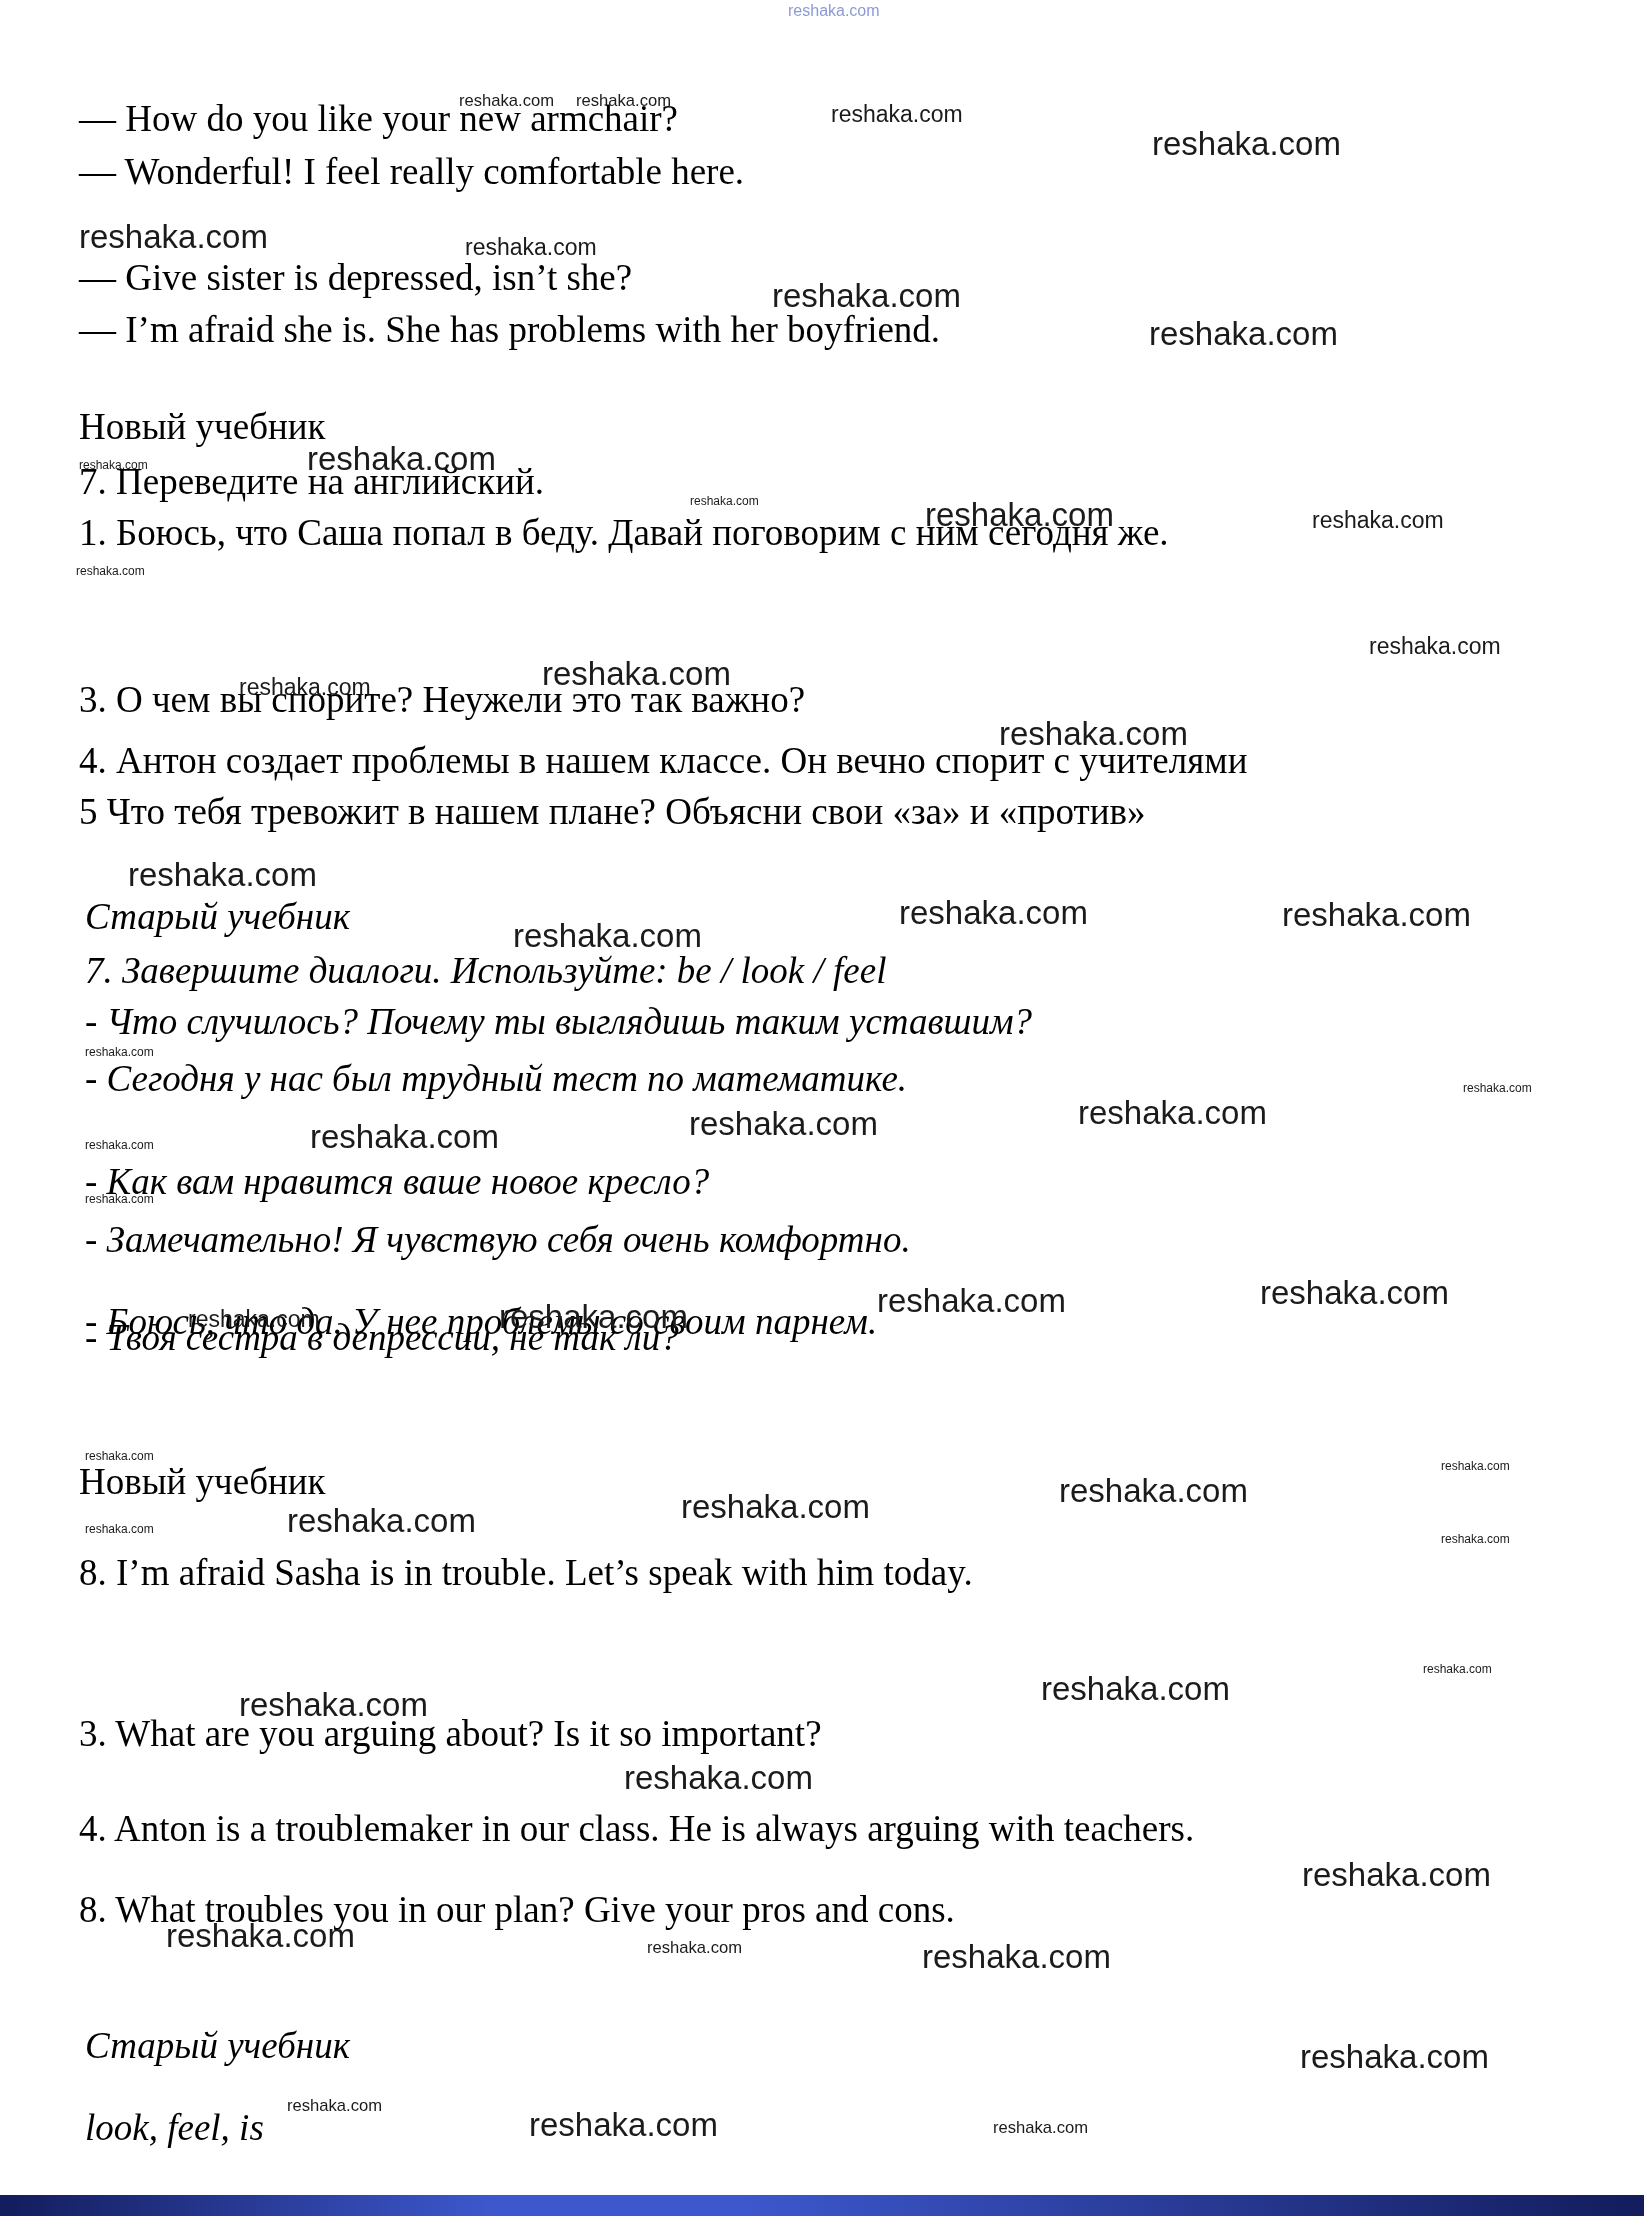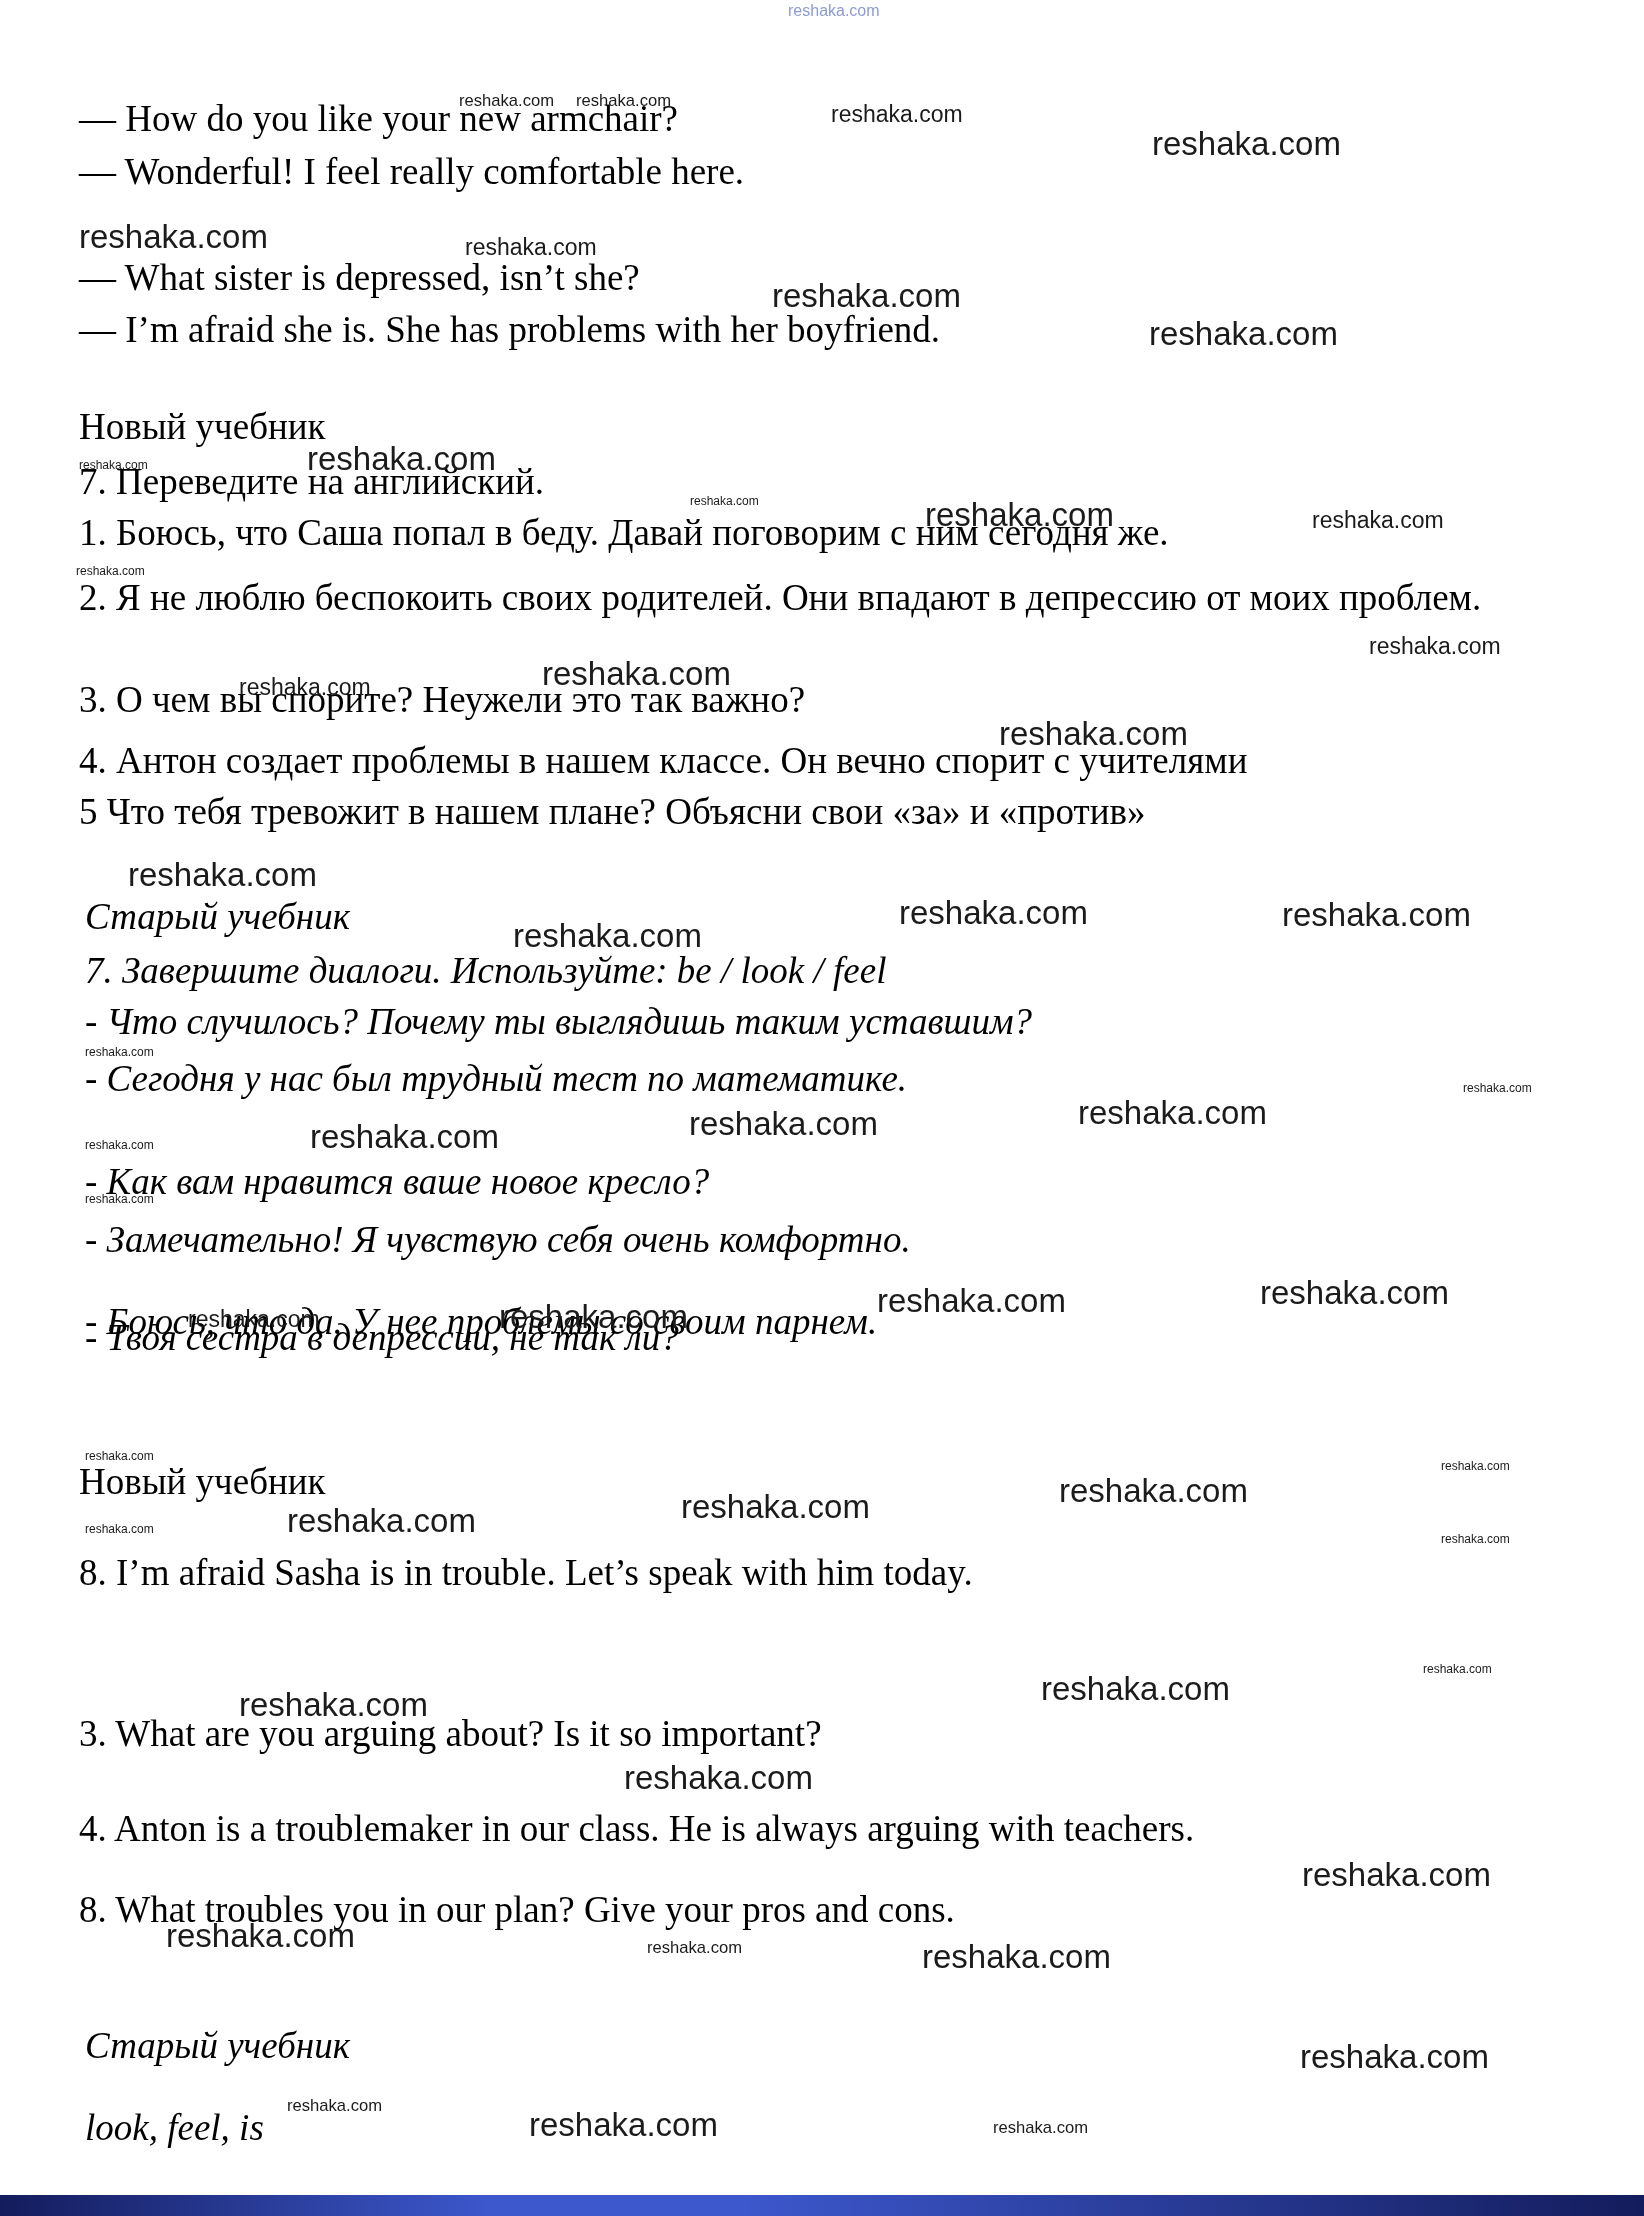--- a/index.html
+++ b/index.html
@@ -49,27 +49,26 @@
     z-index: 6;
   }
 </style>
 </head>
 <body>
 
 <div class="page">
 
   <div class="line" style="top:93px">— How do you like your new armchair?</div>
   <div class="line" style="top:146px">— Wonderful! I feel really comfortable here.</div>
-  <div class="line" style="top:252px">— What sister is depressed, isn’t she?</div>
+  <div class="line" style="top:252px">— Give sister is depressed, isn’t she?</div>
   <div class="line" style="top:304px">— I’m afraid she is. She has problems with her boyfriend.</div>
 
   <div class="line" style="top:401px">Новый учебник</div>
   <div class="line b" style="top:456px">7. Переведите на английский.</div>
   <div class="line" style="top:507px">1. Боюсь, что Саша попал в беду. Давай поговорим с ним сегодня же.</div>
-  <div class="line" style="top:572px">2. Я не люблю беспокоить своих родителей. Они впадают в депрессию от моих проблем.</div>
   <div class="line" style="top:674px">3. О чем вы спорите? Неужели это так важно?</div>
   <div class="line" style="top:735px">4. Антон создает проблемы в нашем классе. Он вечно спорит с учителями</div>
   <div class="line" style="top:786px">5 Что тебя тревожит в нашем плане? Объясни свои «за» и «против»</div>
 
   <div class="line i" style="top:891px">Старый учебник</div>
   <div class="line b i" style="top:945px">7. Завершите диалоги. Используйте: be / look / feel</div>
   <div class="line i" style="top:996px">- Что случилось? Почему ты выглядишь таким уставшим?</div>
   <div class="line i" style="top:1053px">- Сегодня у нас был трудный тест по математике.</div>
   <div class="line i" style="top:1156px">- Как вам нравится ваше новое кресло?</div>
   <div class="line i" style="top:1214px">- Замечательно! Я чувствую себя очень комфортно.</div>

